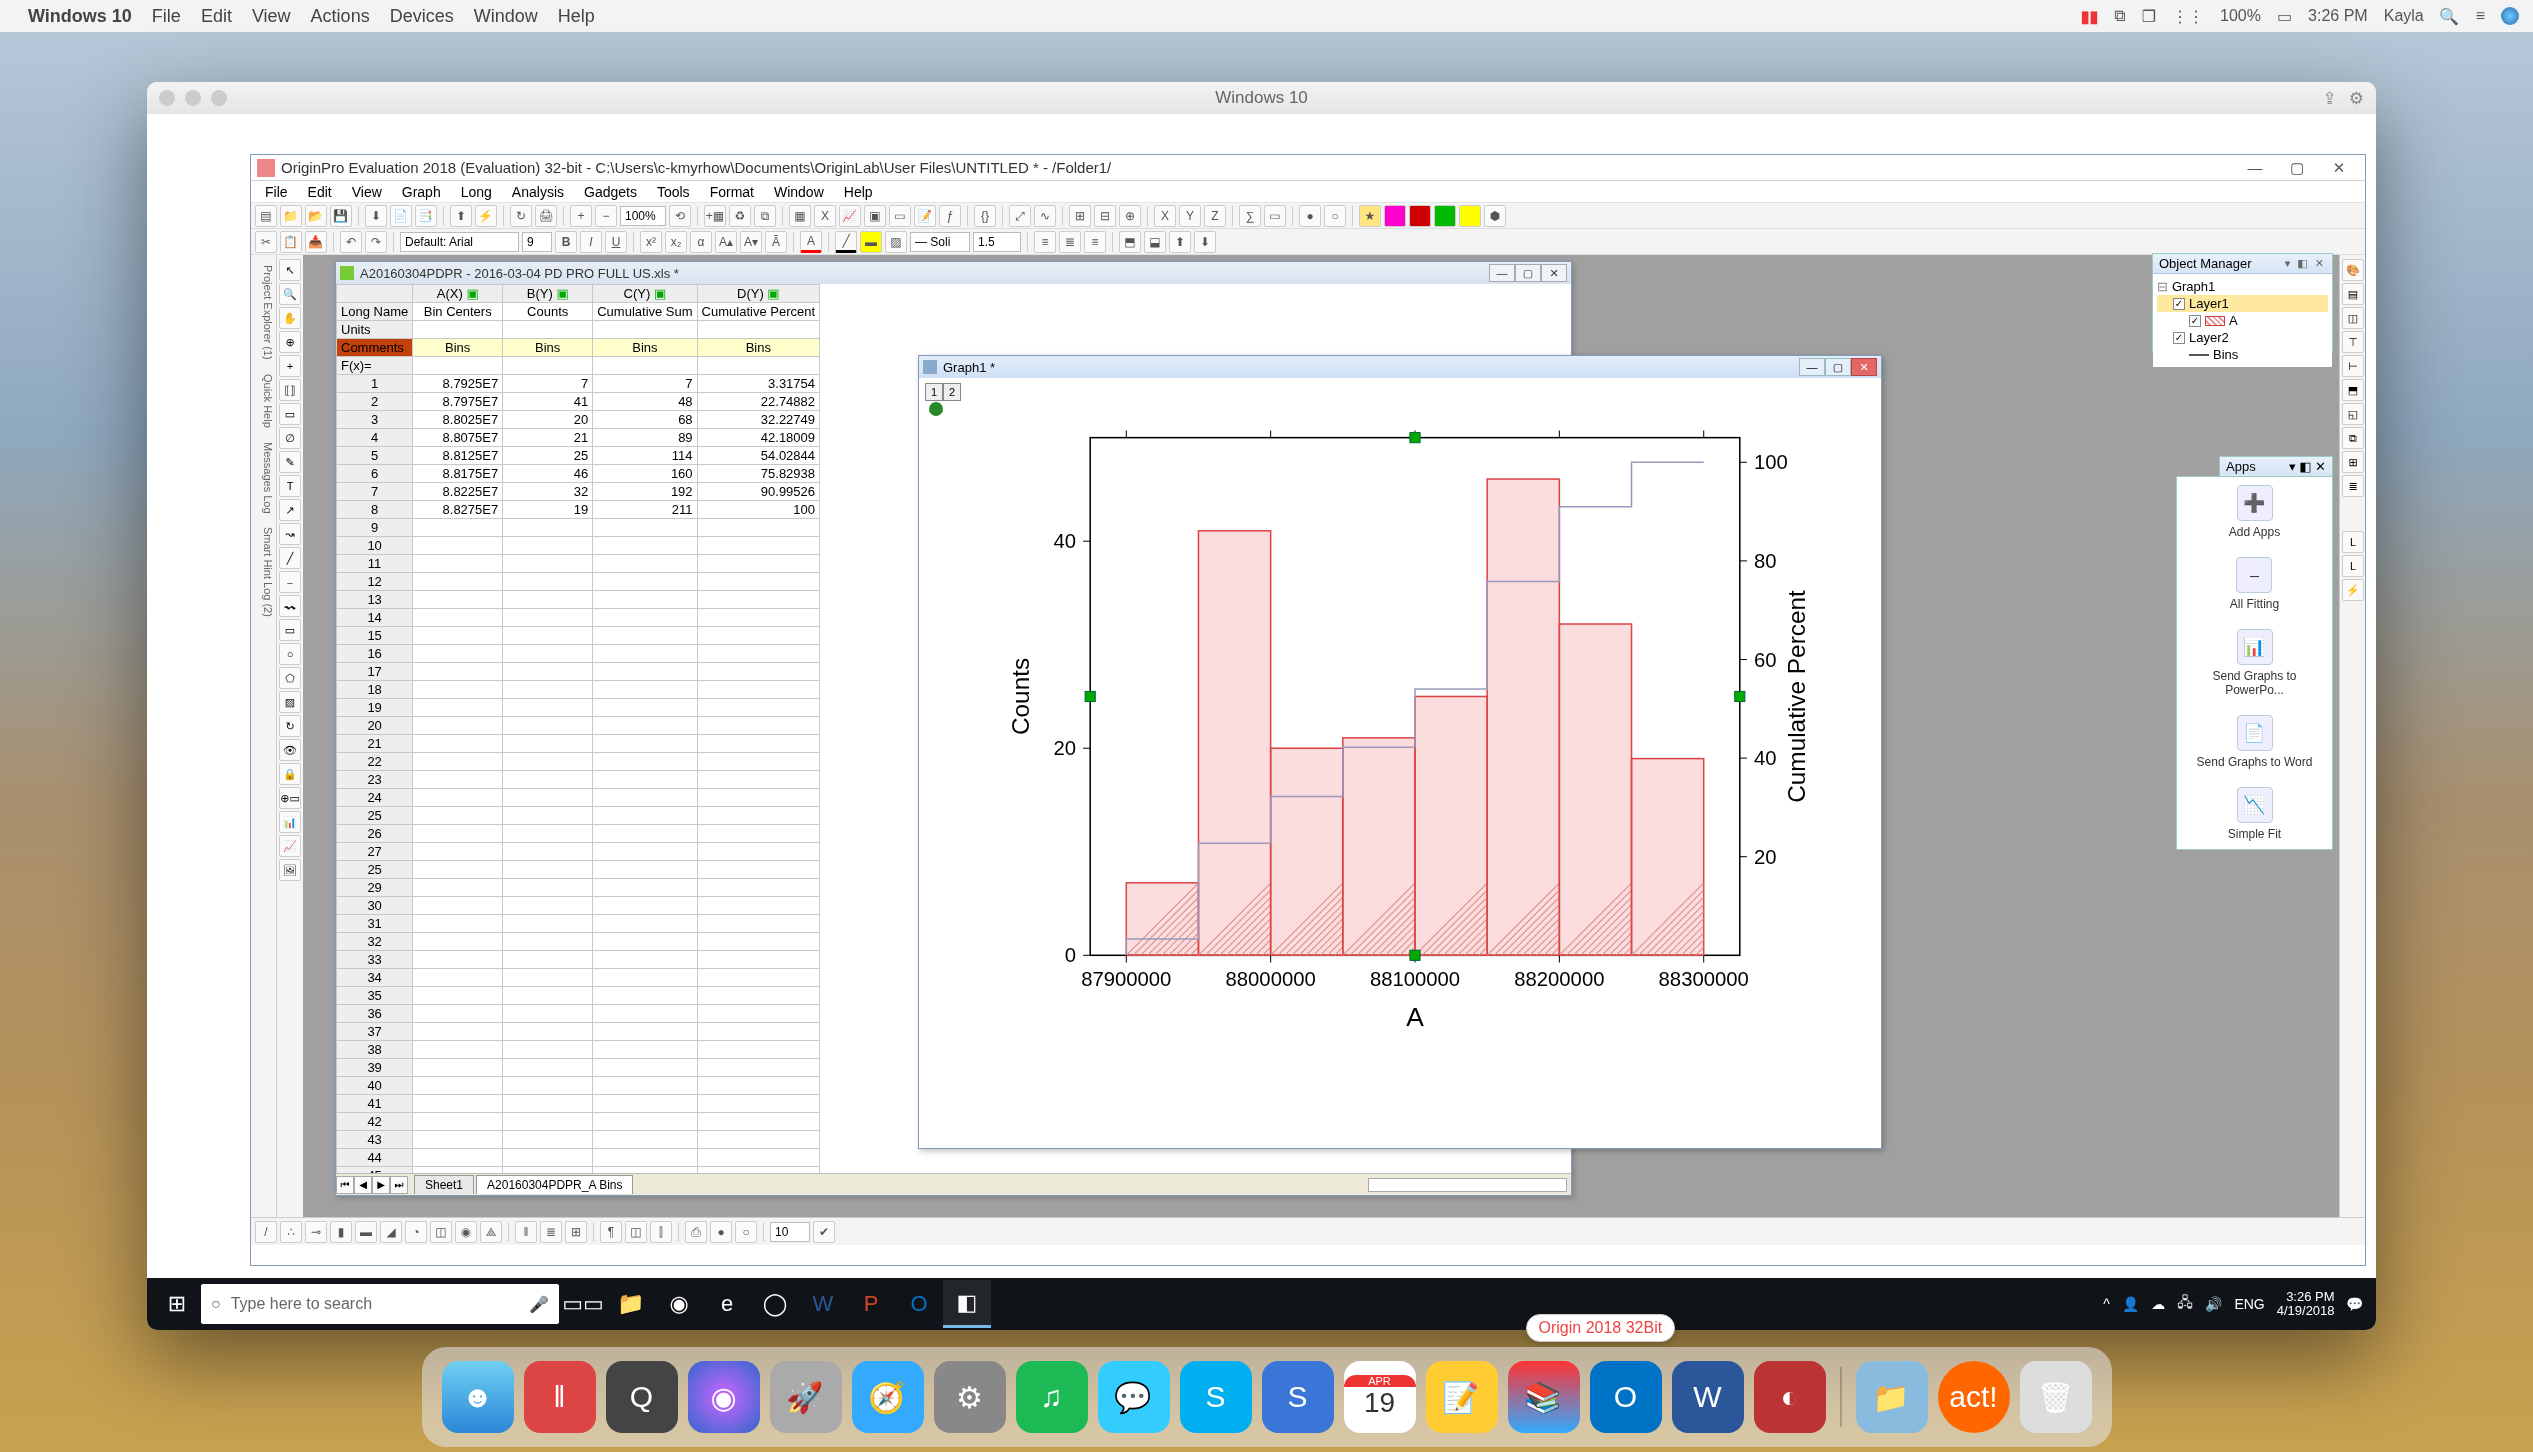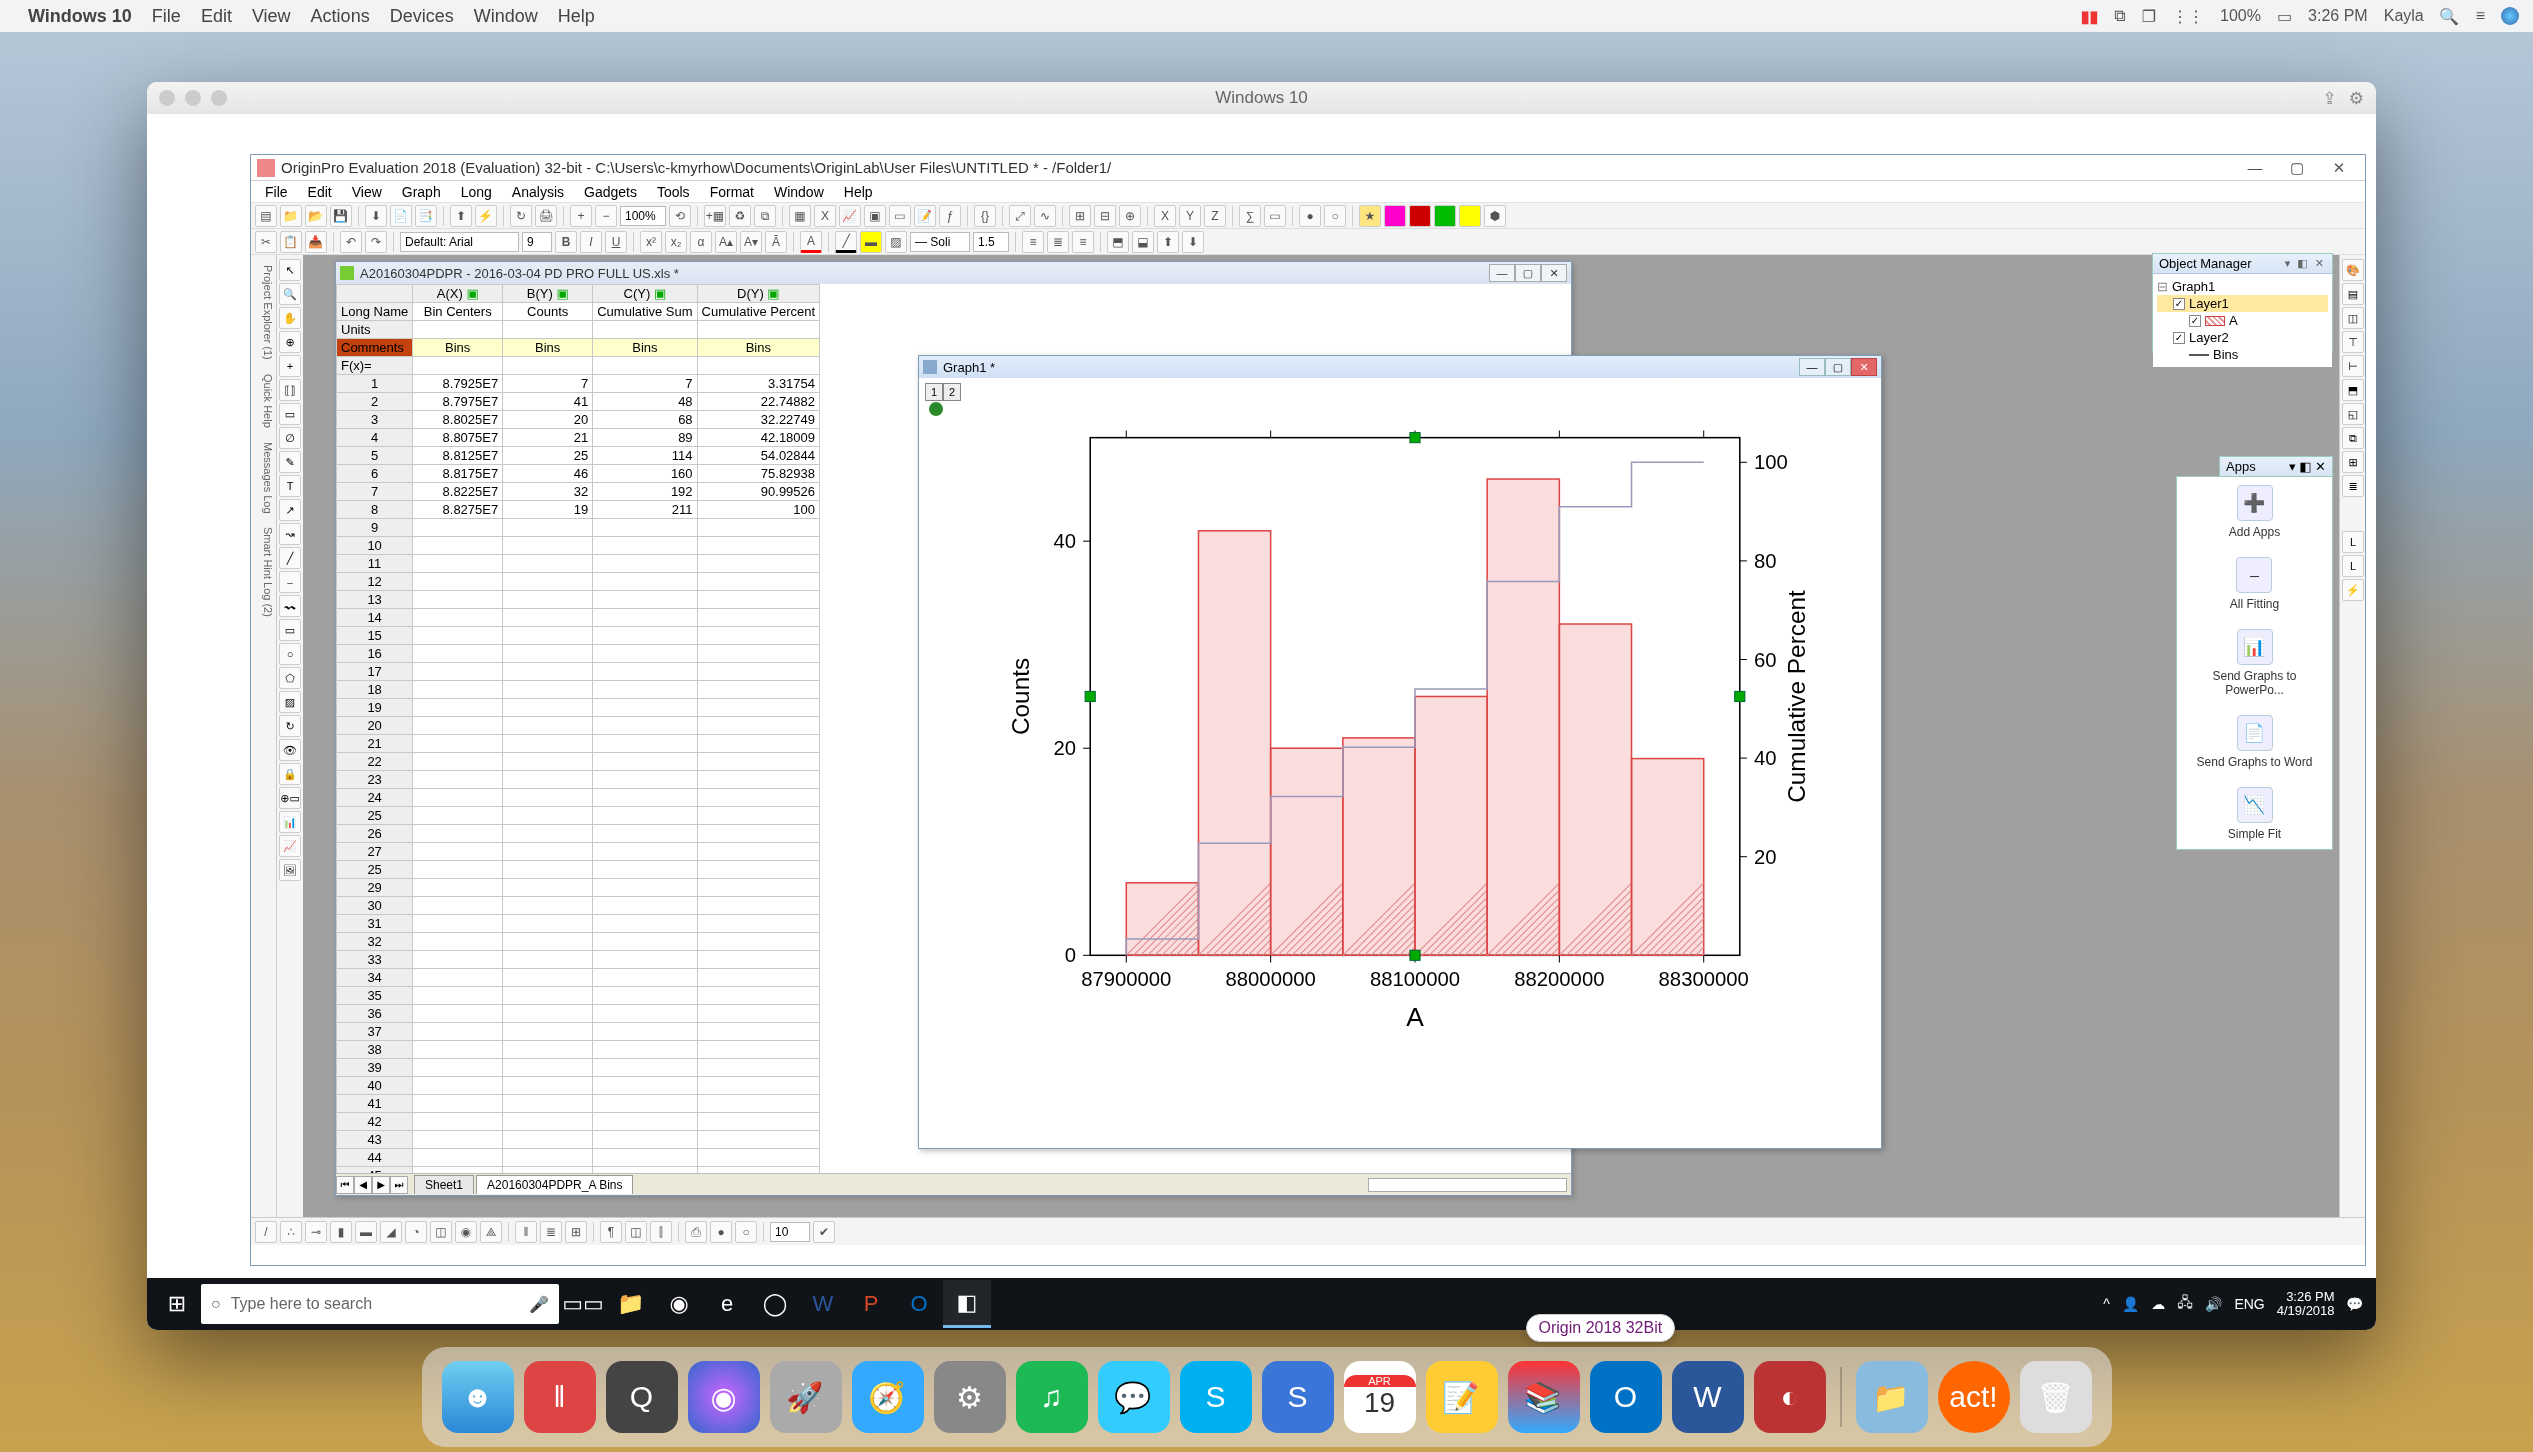--- a/index.html
+++ b/index.html
@@ -122,21 +122,21 @@
 .taskbar .search .mic{margin-left:auto;}
 .taskbar .tapp{width:48px;height:48px;display:flex;align-items:center;justify-content:center;font-size:22px;cursor:default;}
 .taskbar .tapp.active{border-bottom:3px solid #76b9ed;background:rgba(255,255,255,.08);}
 .taskbar .tray{margin-left:auto;display:flex;align-items:center;gap:12px;font-size:14px;padding-right:6px;}
 .taskbar .tray .clock{display:flex;flex-direction:column;align-items:flex-end;font-size:13px;line-height:14px;}
 
 
 .dock{position:absolute;left:50%;bottom:6px;transform:translateX(-50%);height:100px;background:rgba(230,230,235,.55);border-radius:24px;display:flex;align-items:center;gap:10px;padding:0 20px;backdrop-filter:blur(10px);}
 .dock .dicon{width:72px;height:72px;border-radius:16px;background:linear-gradient(#7aa8e6,#4a78c0);display:flex;align-items:center;justify-content:center;color:#fff;font-size:30px;cursor:default;}
 .dock .sep{width:2px;height:60px;background:rgba(0,0,0,.2);margin:0 4px;}
-.dock-tooltip{position:absolute;bottom:111px;left:50%;transform:translateX(259px);background:#fff;border:1px solid #ccc;border-radius:14px;padding:4px 12px;font-size:16px;color:#701a75;box-shadow:0 2px 8px rgba(0,0,0,.2);}
+.dock-tooltip{position:absolute;bottom:111px;left:50%;transform:translateX(259px);background:#fff;border:1px solid #ccc;border-radius:14px;padding:4px 12px;font-size:16px;color:#ef4444;box-shadow:0 2px 8px rgba(0,0,0,.2);}
 </style>
 </head>
 <body>
 
 <div class="mac-menu">
   <span class="apple"></span>
   <span class="mitem bold">Windows 10</span>
   <span class="mitem">File</span>
   <span class="mitem">Edit</span>
   <span class="mitem">View</span>
@@ -312,21 +312,21 @@
       <div class="tbtn">A▴</div>
       <div class="tbtn">A▾</div>
       <div class="tbtn">Ā</div>
       <div class="tsep"></div>
       <div class="tbtn" style="border-bottom:3px solid red">A</div>
       <div class="tsep"></div>
       <div class="tbtn" style="border-bottom:3px solid #000">╱</div>
       <div class="tbtn" style="background:#ff0">▬</div>
       <div class="tbtn">▨</div>
       <input class="tinput" style="width: 60px;" value="— Soli">
-      <input class="tinput" style="width: 36px;" value="1.5">
+      <input class="tinput" style="width: 48px;" value="1.5">
       <div class="tsep"></div>
       <div class="tbtn">≡</div>
       <div class="tbtn">≣</div>
       <div class="tbtn">≡</div>
       <div class="tsep"></div>
       <div class="tbtn">⬒</div>
       <div class="tbtn">⬓</div>
       <div class="tbtn">⬆</div>
       <div class="tbtn">⬇</div>
     </div>

